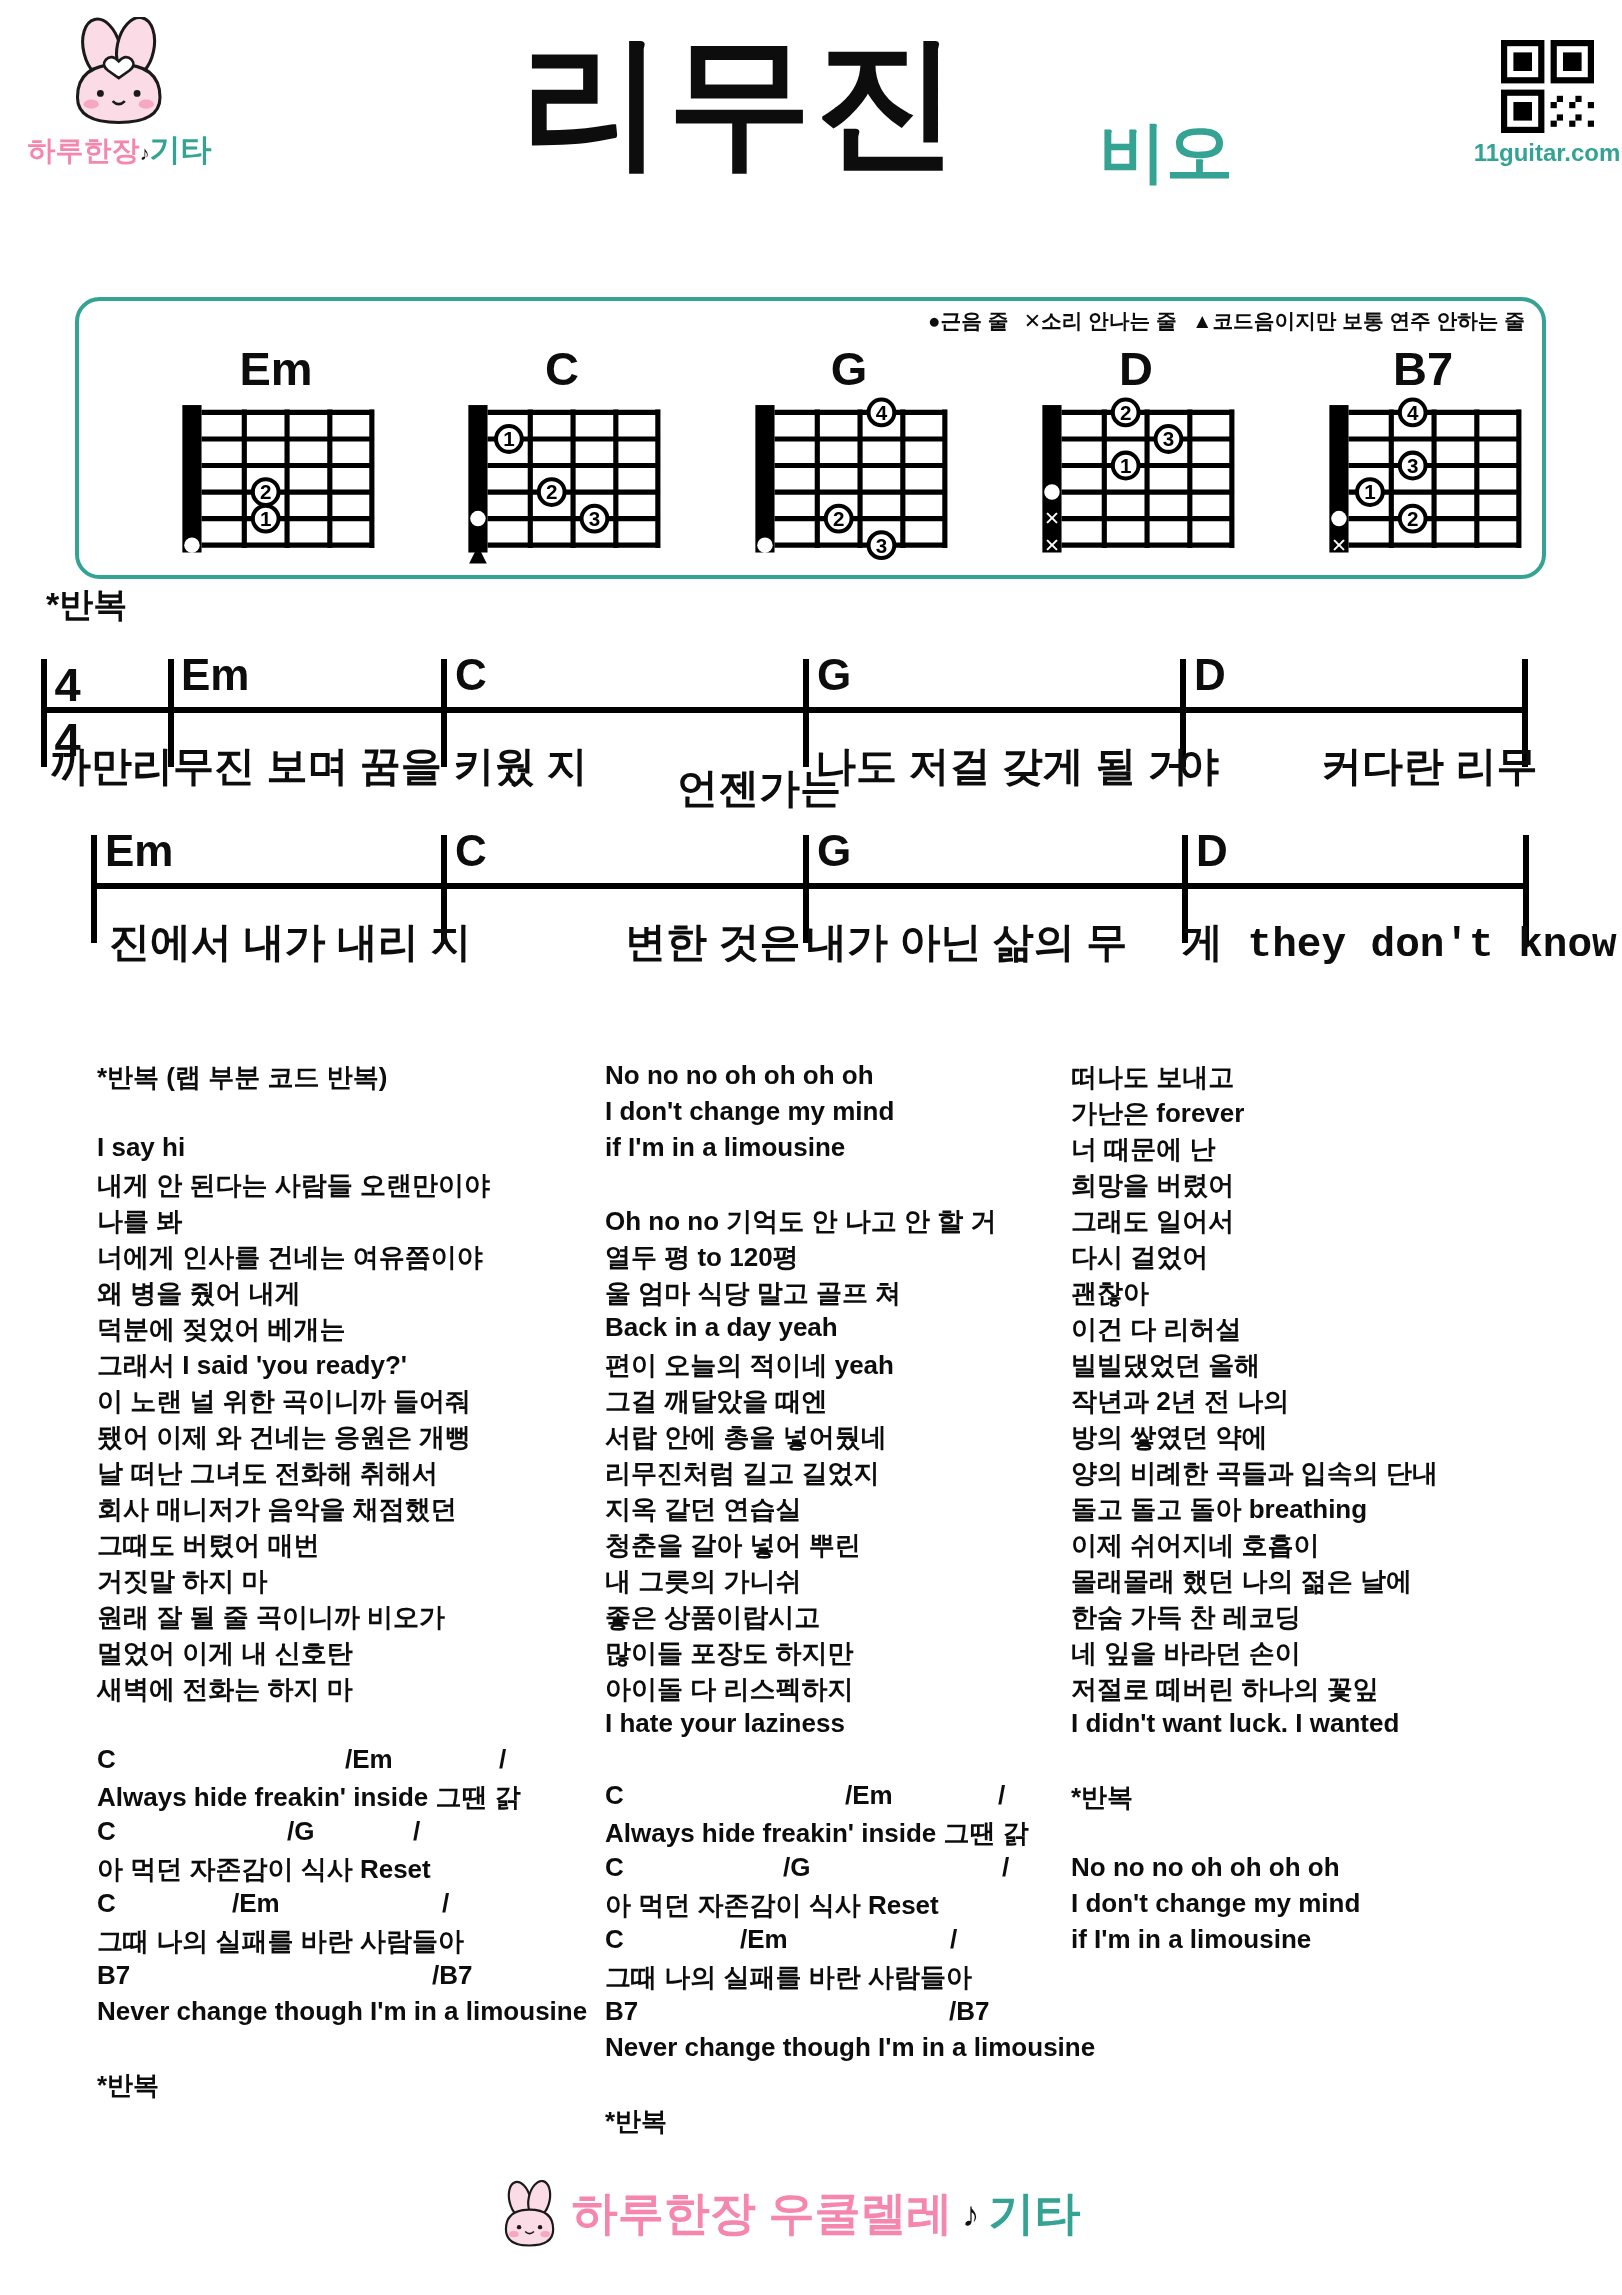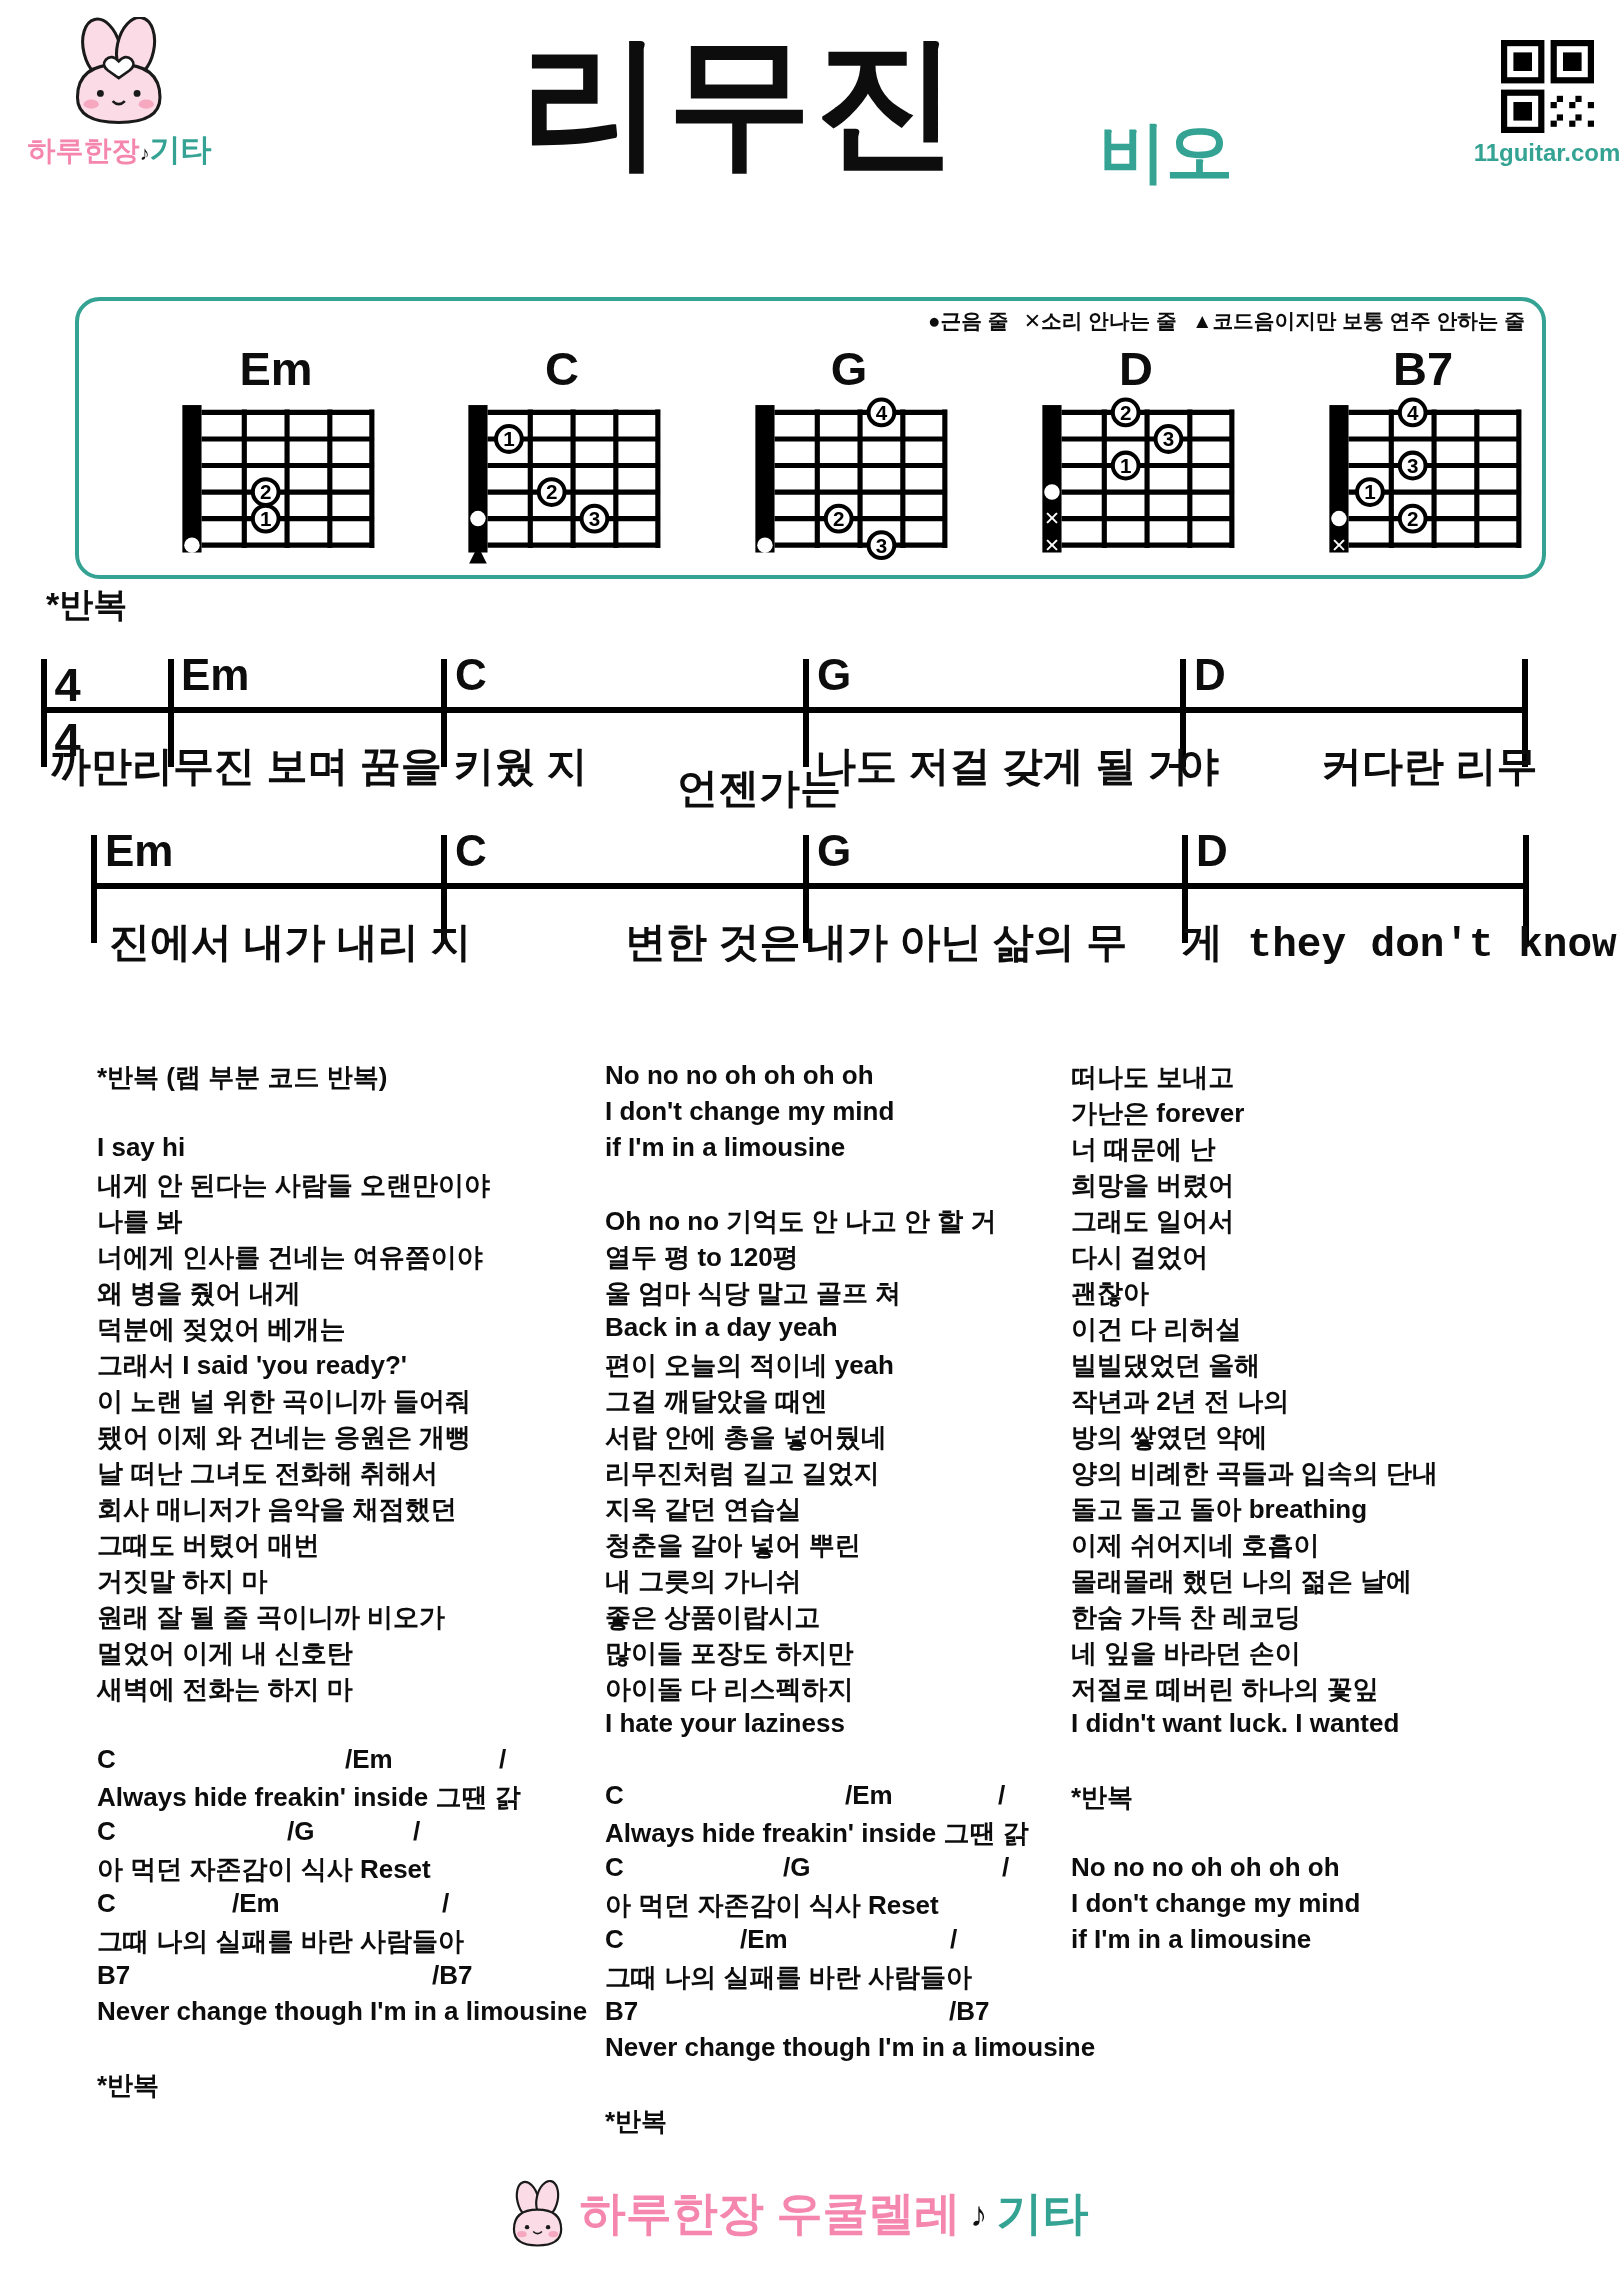--- a/index.html
+++ b/index.html
@@ -33,21 +33,21 @@
   .staff .ts{position:absolute;width:41px;text-align:center;font-size:47px;font-weight:800;line-height:1;}
   .staff .lyric{position:absolute;top:86px;font-size:41px;font-weight:600;white-space:nowrap;}
 
   
   .col{position:absolute;top:1060px;}
   .lline{height:36px;font-size:26px;font-weight:600;white-space:nowrap;position:relative;}
   .lline .seg{position:absolute;top:0;}
 
   
   .footer{position:absolute;left:0;top:2179px;width:1577px;display:flex;
-    justify-content:center;align-items:center;gap:9.2px;padding-left:8px;}
+    justify-content:center;align-items:center;gap:9.2px;}
   .footer .f-pink{font-size:46px;font-weight:900;}
   .footer .f-teal{font-size:46px;font-weight:900;}
   .footer .f-note{font-size:35px;color:#111;}
 </style>
 </head>
 <body>
 
 <div id="page">
 
   <div class="logo">

